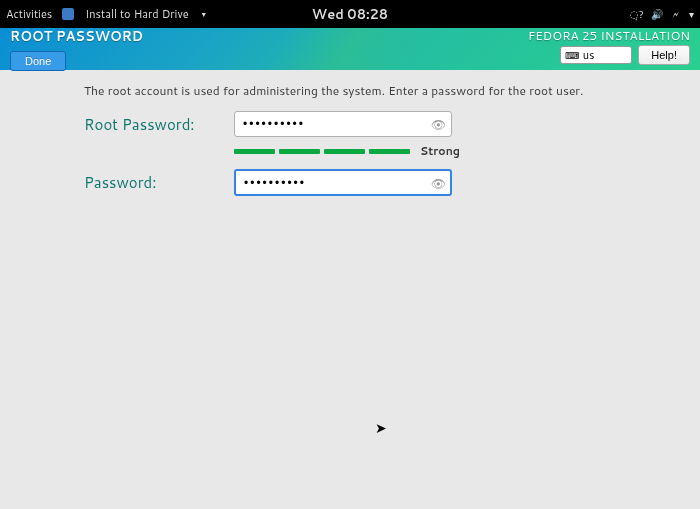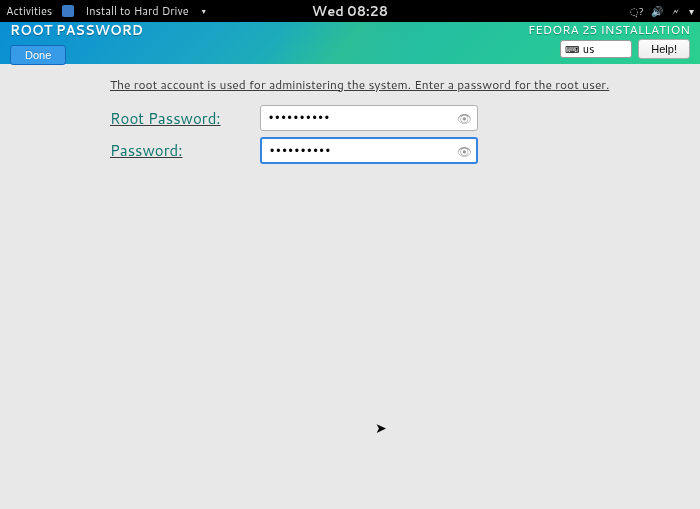--- a/index.html
+++ b/index.html
@@ -1,39 +1,39 @@
 <!DOCTYPE html>
 <html><head>
   <meta charset="utf-8">
   <style>
     * { box-sizing: border-box; margin: 0; padding: 0; }
     body { font-family: "Cantarell", "DejaVu Sans", sans-serif; width: 700px; height: 509px; background: #e8e8e8; overflow: hidden; }
     
-    .topbar { height: 22px; background: #000; color: #ddd; display: flex; align-items: center; padding: 0 6px; font-size: 11px; }
+    .topbar { height: 28px; background: #000; color: #ddd; display: flex; align-items: center; padding: 0 6px; font-size: 11px; }
     .topbar-left { display: flex; align-items: center; gap: 10px; }
     .app-item { display: flex; align-items: center; gap: 11px; }
     .app-icon { width: 12px; height: 12px; background: #3c7ac5; border-radius: 2px; display: inline-block; }
     .chev-down { margin-left: 2px; font-size: 8px; }
     .topbar-center { position: absolute; left: 50%; transform: translateX(-50%); font-weight: bold; font-size: 13px; }
     .topbar-right { margin-left: auto; display: flex; gap: 8px; align-items: center; }
     .tb-icon { font-size: 10px; }
     
     .header { height: 42px; background: linear-gradient(135deg, #0a8ed4 0%, #1aa3c5 30%, #24bfa0 60%, #2acf8f 100%); position: relative; padding: 4px 10px; display: flex; flex-direction: column; justify-content: center; }
     .header::after { content:""; position:absolute; left:0; right:0; bottom:0; top:0; background: linear-gradient(120deg, transparent 40%, rgba(60,200,120,0.4) 50%, transparent 60%); pointer-events:none; }
     .header-row { display: flex; justify-content: space-between; align-items: flex-start; }
     .title { color: #fff; font-size: 13px; font-weight: bold; text-shadow: 0 1px 1px rgba(0,0,0,0.3); }
     .subtitle { color: #fff; font-size: 12px; text-shadow: 0 1px 1px rgba(0,0,0,0.3); }
     .header-left-bottom { margin-top: 2px; }
     .kb-help { display: flex; gap: 6px; align-items: center; }
     .kb-select { background: #fff; border: 1px solid #999; border-radius: 3px; padding: 1px 18px 1px 4px; font-size: 11px; display: flex; align-items: center; gap: 3px; height: 18px; width: 72px; }
     .kb-icon { font-size: 10px; }
     .btn { background: linear-gradient(#fcfcfc,#ededed); border: 1px solid #a9a9a9; border-radius: 3px; padding: 3px 12px; font-size: 11px; cursor: pointer; text-shadow: 0 1px 0 #fff; }
     .btn-done { background: #379be8; border: 1px solid #1168b8; color: #fff; text-shadow: 0 -1px 0 rgba(0,0,0,0.2); padding: 3px 14px; }
     
-    .content { padding: 12px 10px 10px 110px; color: #3a3a3a; font-size: 12px; text-decoration: underline; }
+    .content { padding: 12px 10px 10px 84px; color: #3a3a3a; font-size: 12px; }
     .desc { margin-bottom: 12px; }
     .row { display: flex; align-items: center; margin-bottom: 6px; }
     .row-label { width: 150px; color: #0f766e; font-size: 15px; }
     .input-wrap { position: relative; width: 218px; }
     .inp { width: 100%; height: 26px; border: 1px solid #b0b0b0; border-radius: 3px; padding: 0 26px 0 8px; font-size: 12px; letter-spacing: 2px; background: #fff; }
     .inp.focused { border: 2px solid #3584e4; height: 27px; }
     .eye { position: absolute; right: 6px; top: 50%; transform: translateY(-50%); color: #999; font-size: 12px; cursor: pointer; }
     
     .strength-row { display: flex; align-items: center; gap: 10px; margin: 4px 0 10px 150px; }
     .meter { display: flex; gap: 4px; }
@@ -86,20 +86,29 @@
   <div class="desc">The root account is used for administering the system.  Enter a password for the root user.</div>
 
   <div class="row">
     <div class="row-label">Root Password:</div>
     <div class="input-wrap">
       <input class="inp" type="password" value="••••••••••" style="">
       <span class="eye">👁</span>
     </div>
   </div>
 
+  <div class="strength-row">
+    <div class="meter">
+      <div class="seg"></div>
+      <div class="seg"></div>
+      <div class="seg"></div>
+      <div class="seg"></div>
+    </div>
+    <div class="strength-label">Strong</div>
+  </div>
 
   <div class="row">
     <div class="row-label">Password:</div>
     <div class="input-wrap">
       <input class="inp focused" type="password" value="••••••••••" style="">
       <span class="eye">👁</span>
     </div>
   </div>
 </div>
 

